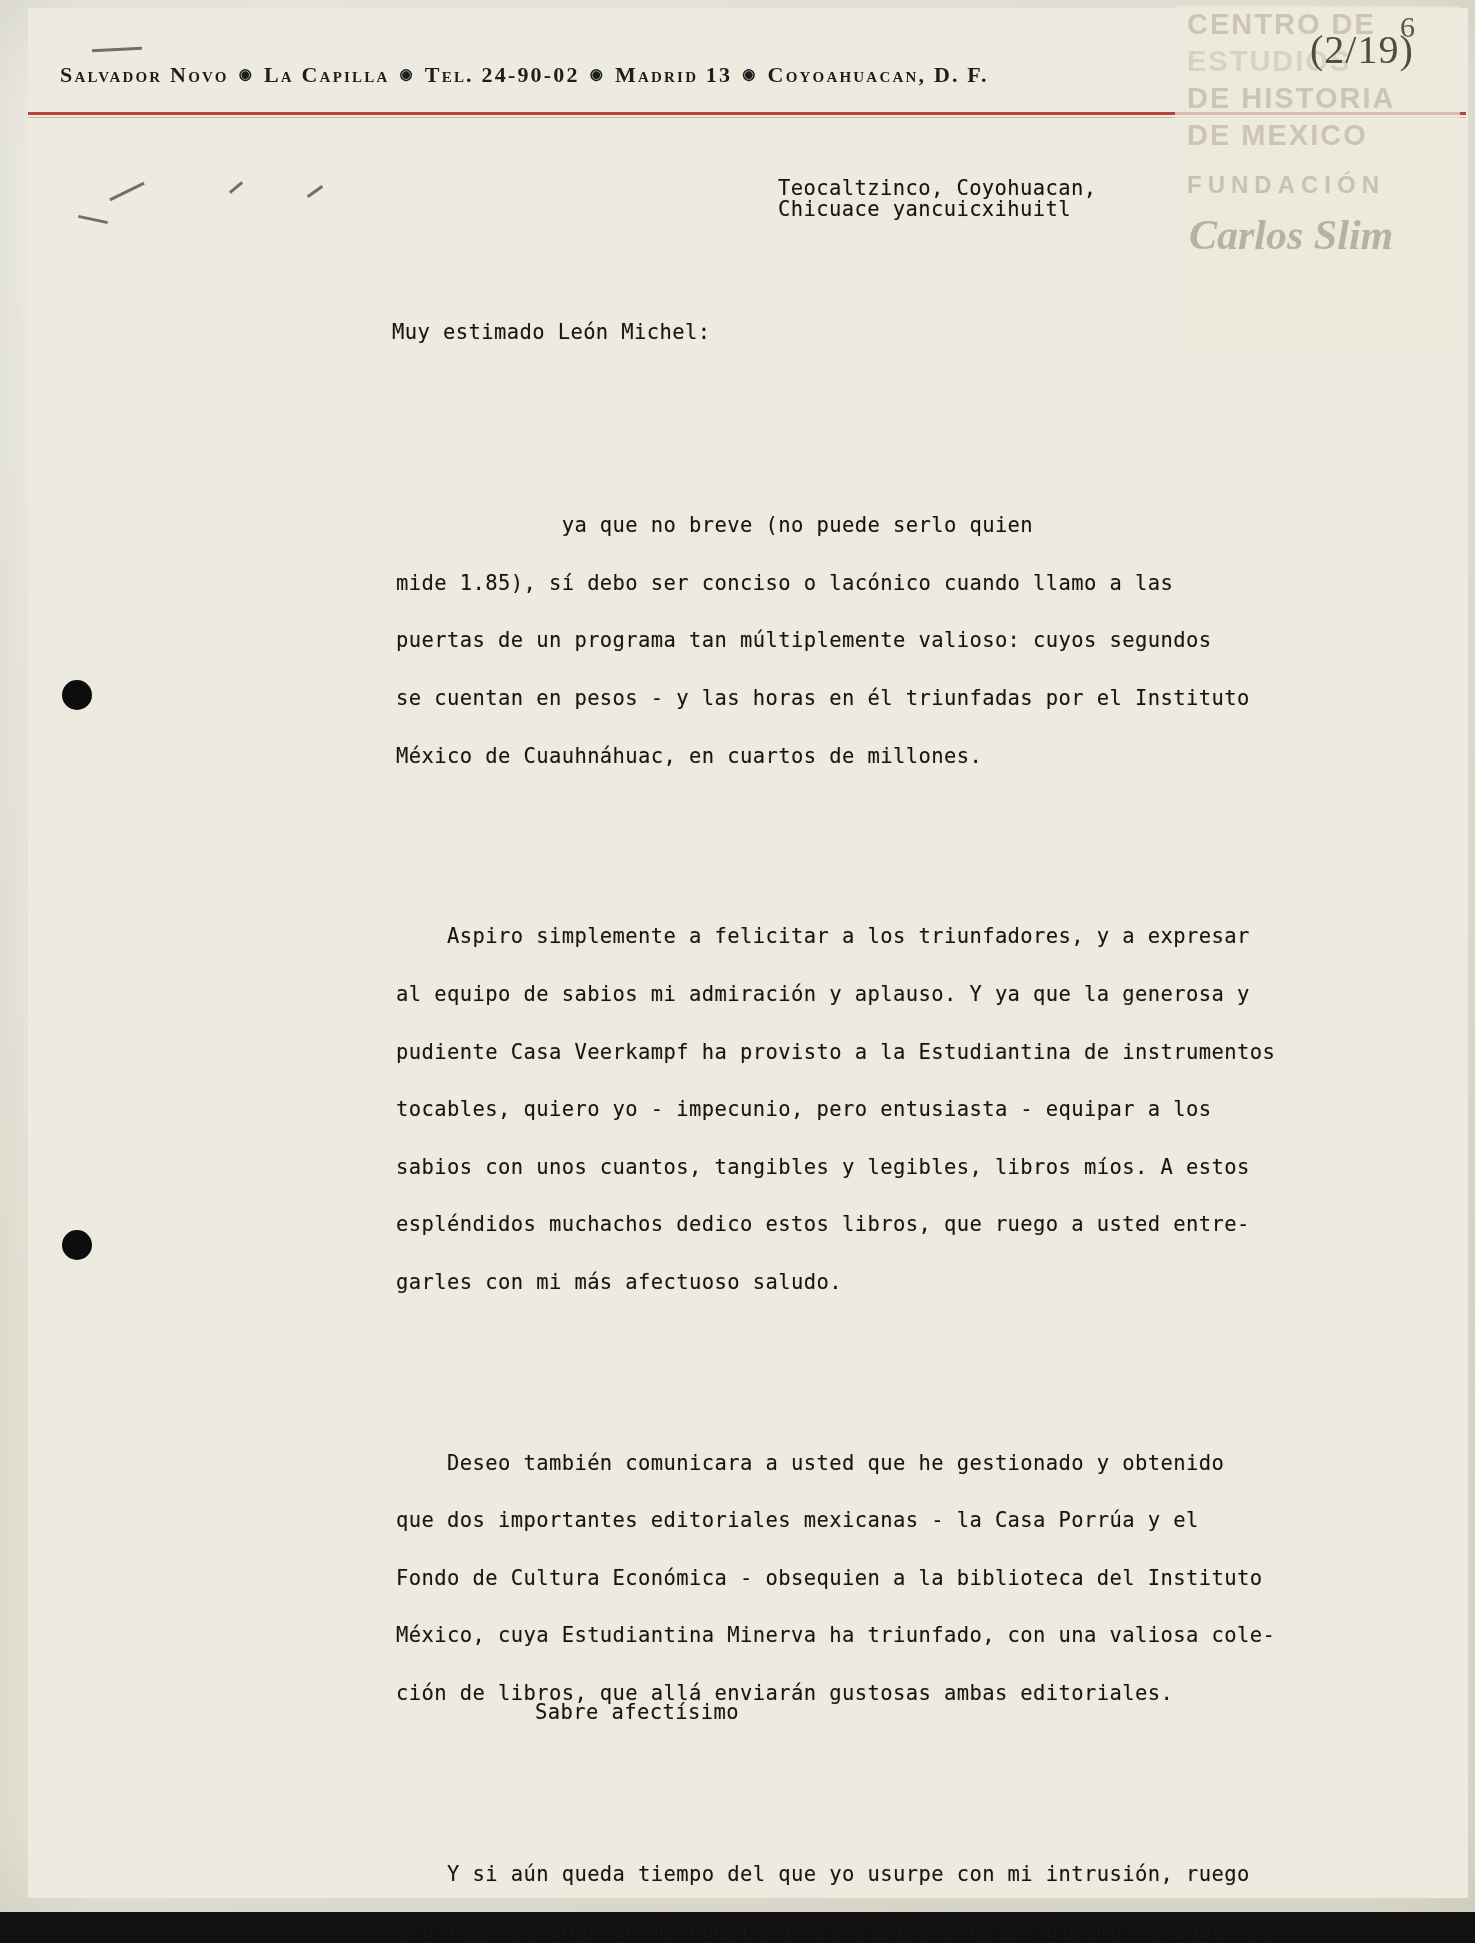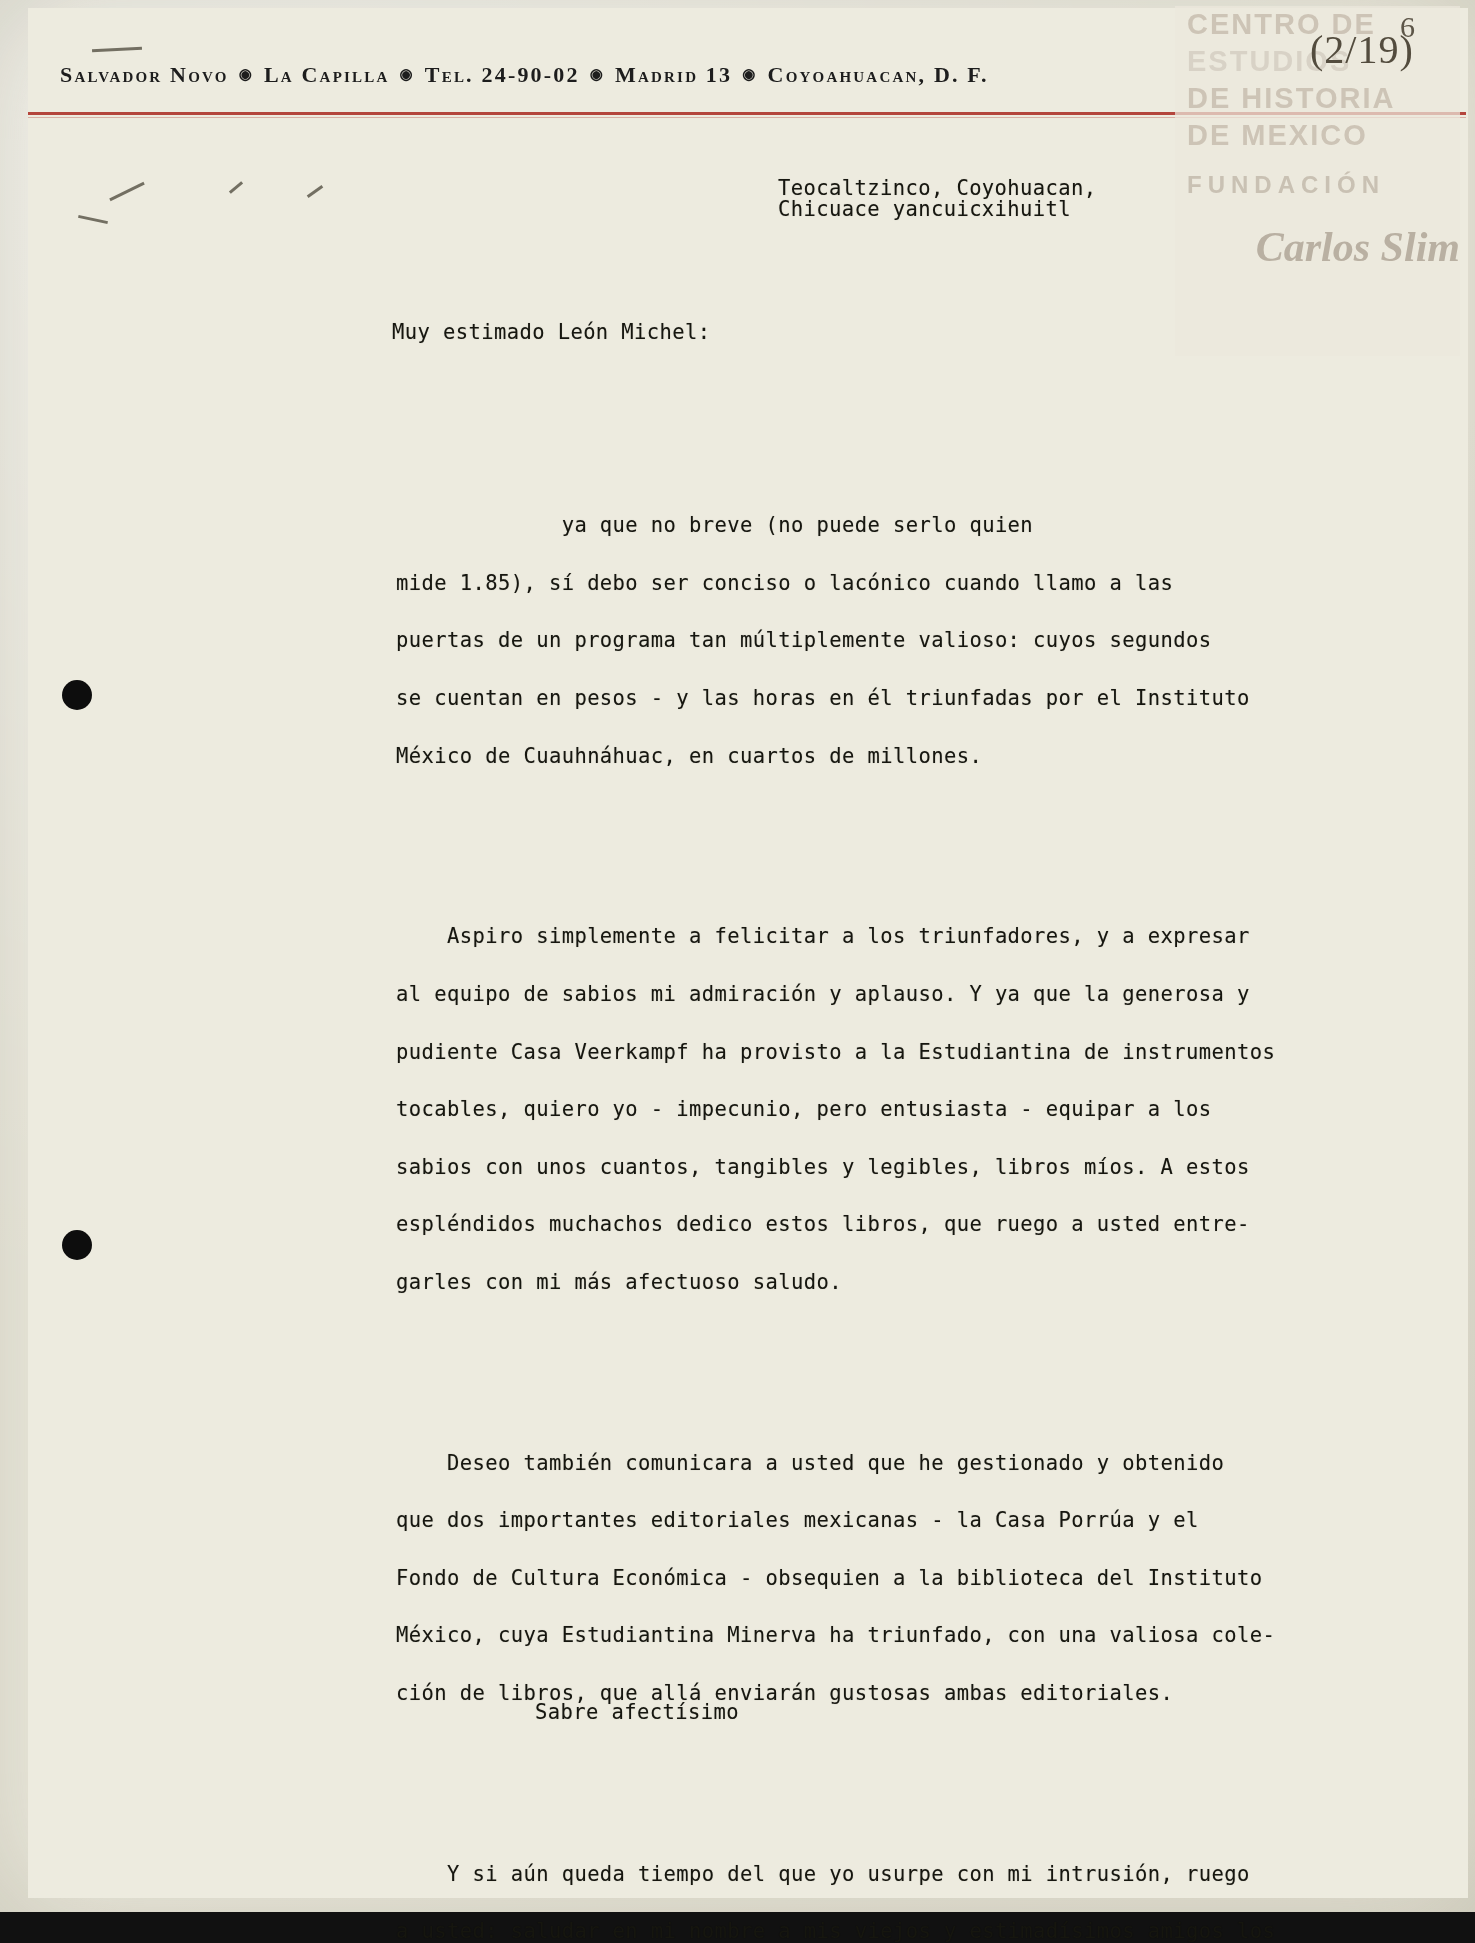--- a/index.html
+++ b/index.html
@@ -131,22 +131,21 @@
     color: #c9c1b3;
     padding-left: 12px;
     margin-top: 16px;
   }
   #stamp .sig {
     font-family: "Liberation Serif", serif;
     font-style: italic;
     font-size: 42px;
     color: #b9b0a2;
     padding-left: 14px;
-    margin-top: 20px;
-    text-align: right;
+    margin-top: 8px;
   }
 
   
   #folio {
     position: absolute;
     left: 1400px;
     top: 10px;
     font-family: "Liberation Serif", serif;
     font-size: 30px;
     color: #5d5648;

